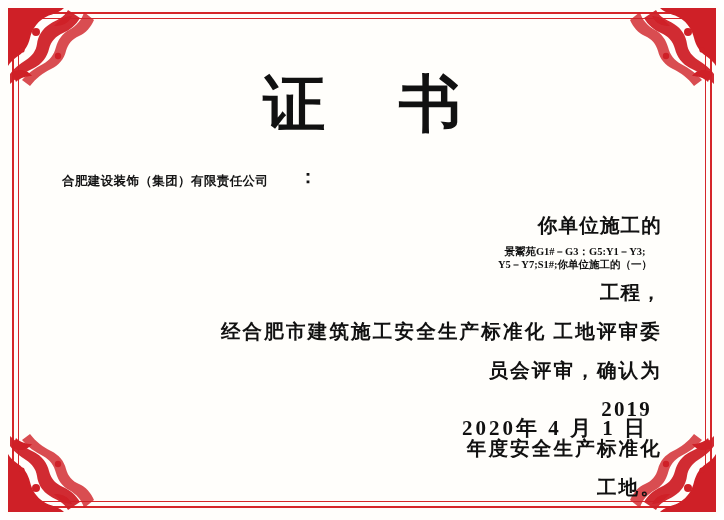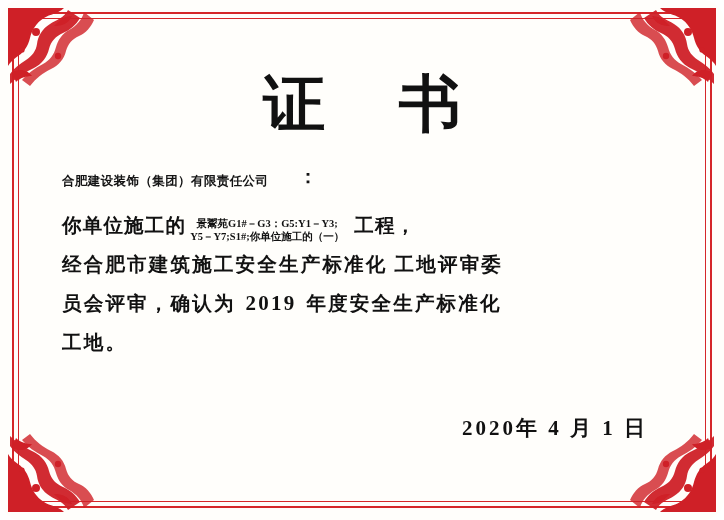--- a/index.html
+++ b/index.html
@@ -94,20 +94,21 @@
     font-size: 19.5px;
     color: #111111;
     font-weight: bold;
     line-height: 39px;
     letter-spacing: 1.2px;
   }
   .para-row {
     display: flex;
     align-items: flex-end;
     white-space: nowrap;
+    flex-direction: column;
   }
   .project-name {
     display: inline-block;
     font-size: 10.5px;
     font-weight: bold;
     line-height: 13px;
     letter-spacing: 0px;
     text-align: center;
     color: #111111;
     margin: 0 10px 2px 4px;

